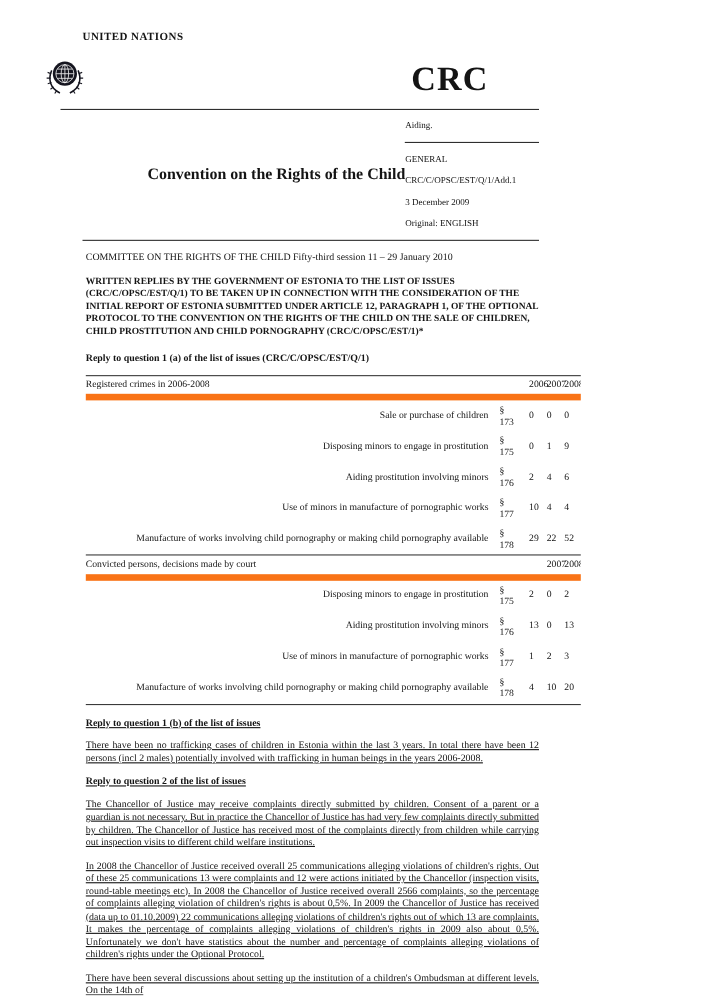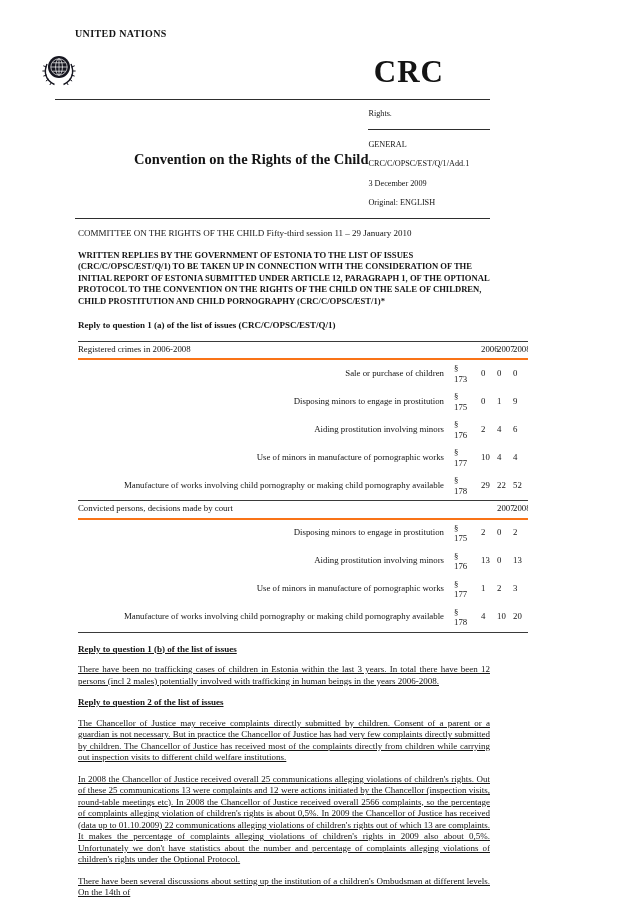--- a/index.html
+++ b/index.html
@@ -22,21 +22,21 @@
   .distr { width:132px; font-size:8.2px; padding-top:10px; line-height:1; }
   .distr > div { margin-bottom:11px; }
   .mini-rule { height:1px; background:#2e2e2e; margin:0 0 10px 0; }
   main { margin:9px 38px 0 78px; font-size:9px; line-height:11.5px; }
   .committee { margin-bottom:10px; }
   .main-heading { font-weight:bold; margin-bottom:13px; max-width:470px; font-size:8.6px; line-height:11.5px; }
   .received { margin-bottom:13px; }
   .reply-heading { font-weight:bold; margin-bottom:9px; }
   .doc-table { width:482px; border-bottom:1px solid #3a3a3a; margin-bottom:4px; font-size:8.8px; }
   .trow { display:grid; grid-template-columns:1fr 27px 16px 16px 17px 30px; align-items:center; }
-  .thead { border-top:1px solid #3a3a3a; border-bottom:2px solid #f97316; padding:2px 0 3px; align-items:end; }
+  .thead { border-top:1px solid #3a3a3a; border-bottom:6px solid #f97316; padding:2px 0 3px; align-items:end; }
   .tcap-2 { grid-column:1 / 3; }
   .tcap-3 { grid-column:1 / 4; }
   .tdata { padding:3px 0 4px; min-height:27px; }
   .tdesc { padding-right:10px;text-align:right; }
   .tpar span { display:block; line-height:10.5px; }
   .reply-section { margin-top:11px;text-decoration:underline; }
   .para { margin-bottom:10px; text-align:justify; }
 </style>
 </head>
 <body>
@@ -79,21 +79,21 @@
       <div class="series-code">CRC</div>
     </div>
 
     <div class="rule rule-1"></div>
 
     <div class="mast2">
       <div class="title-area">
         <h1 class="doc-title">Convention on the Rights of the Child</h1>
       </div>
       <div class="distr">
-        <div>Rights.</div>
+        <div>Aiding.</div>
         <div class="mini-rule"></div>
         <div>GENERAL</div>
         <div>CRC/C/OPSC/EST/Q/1/Add.1</div>
         <div>3 December 2009</div>
         <div>Original: ENGLISH</div>
       </div>
     </div>
 
     <div class="rule rule-2"></div>
   </header>

